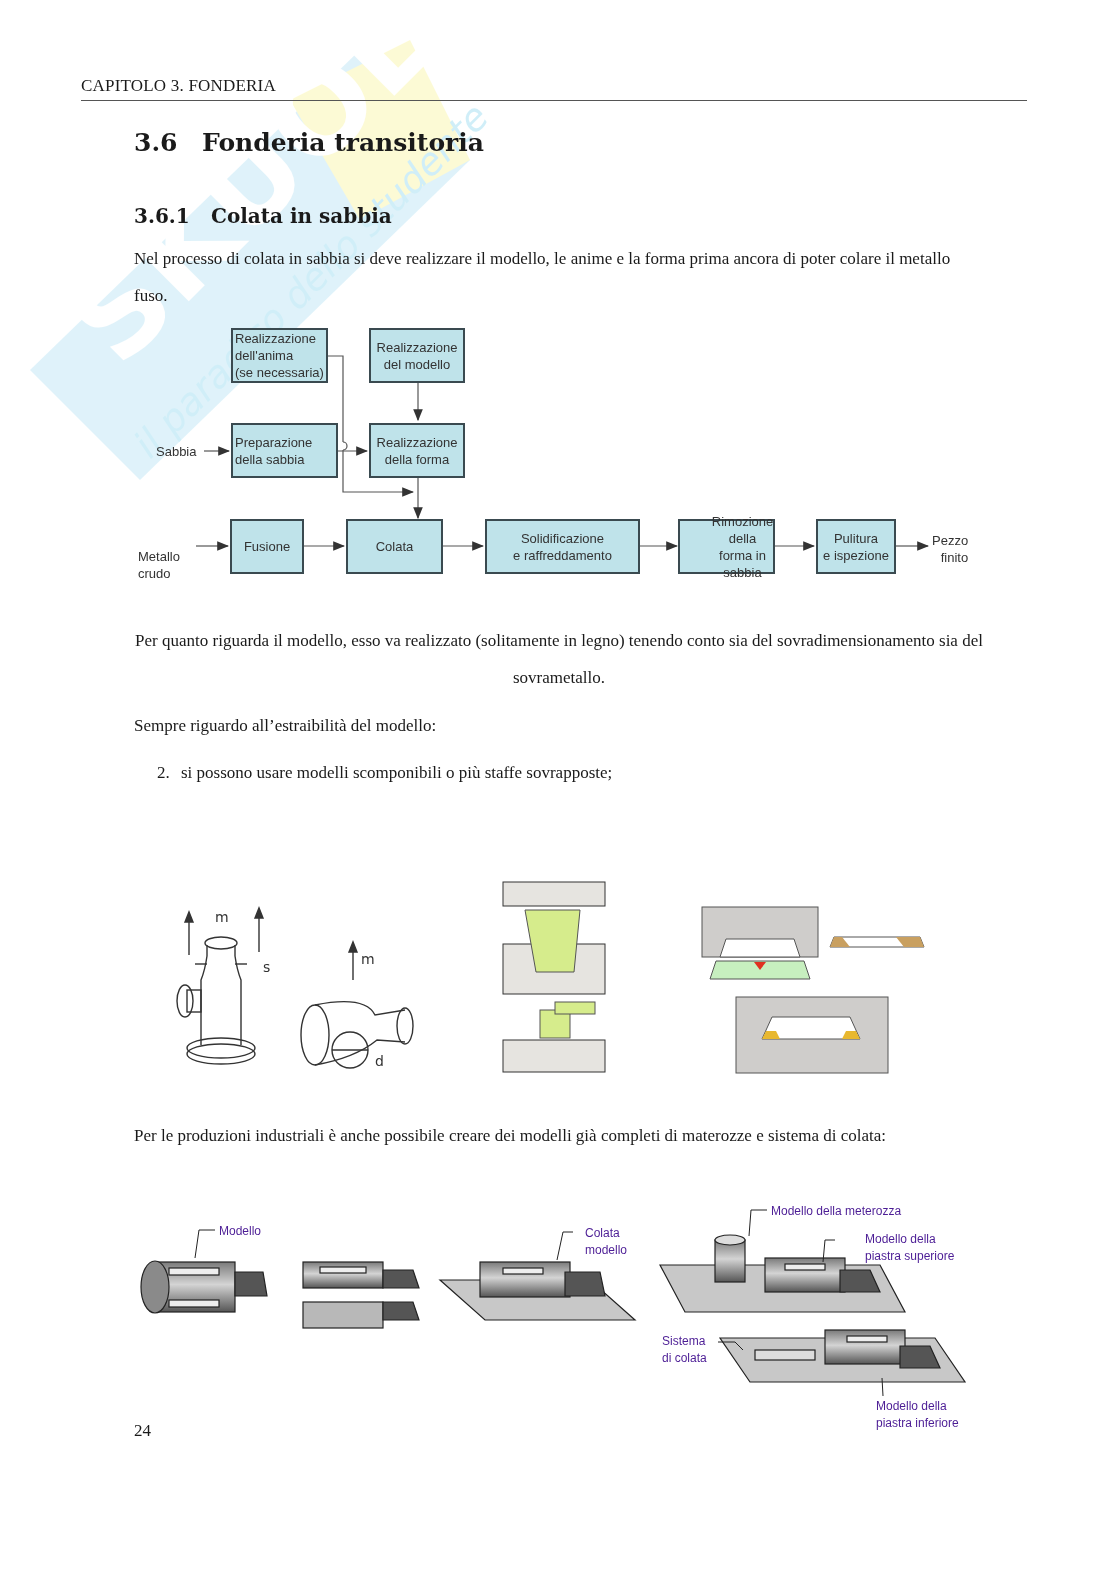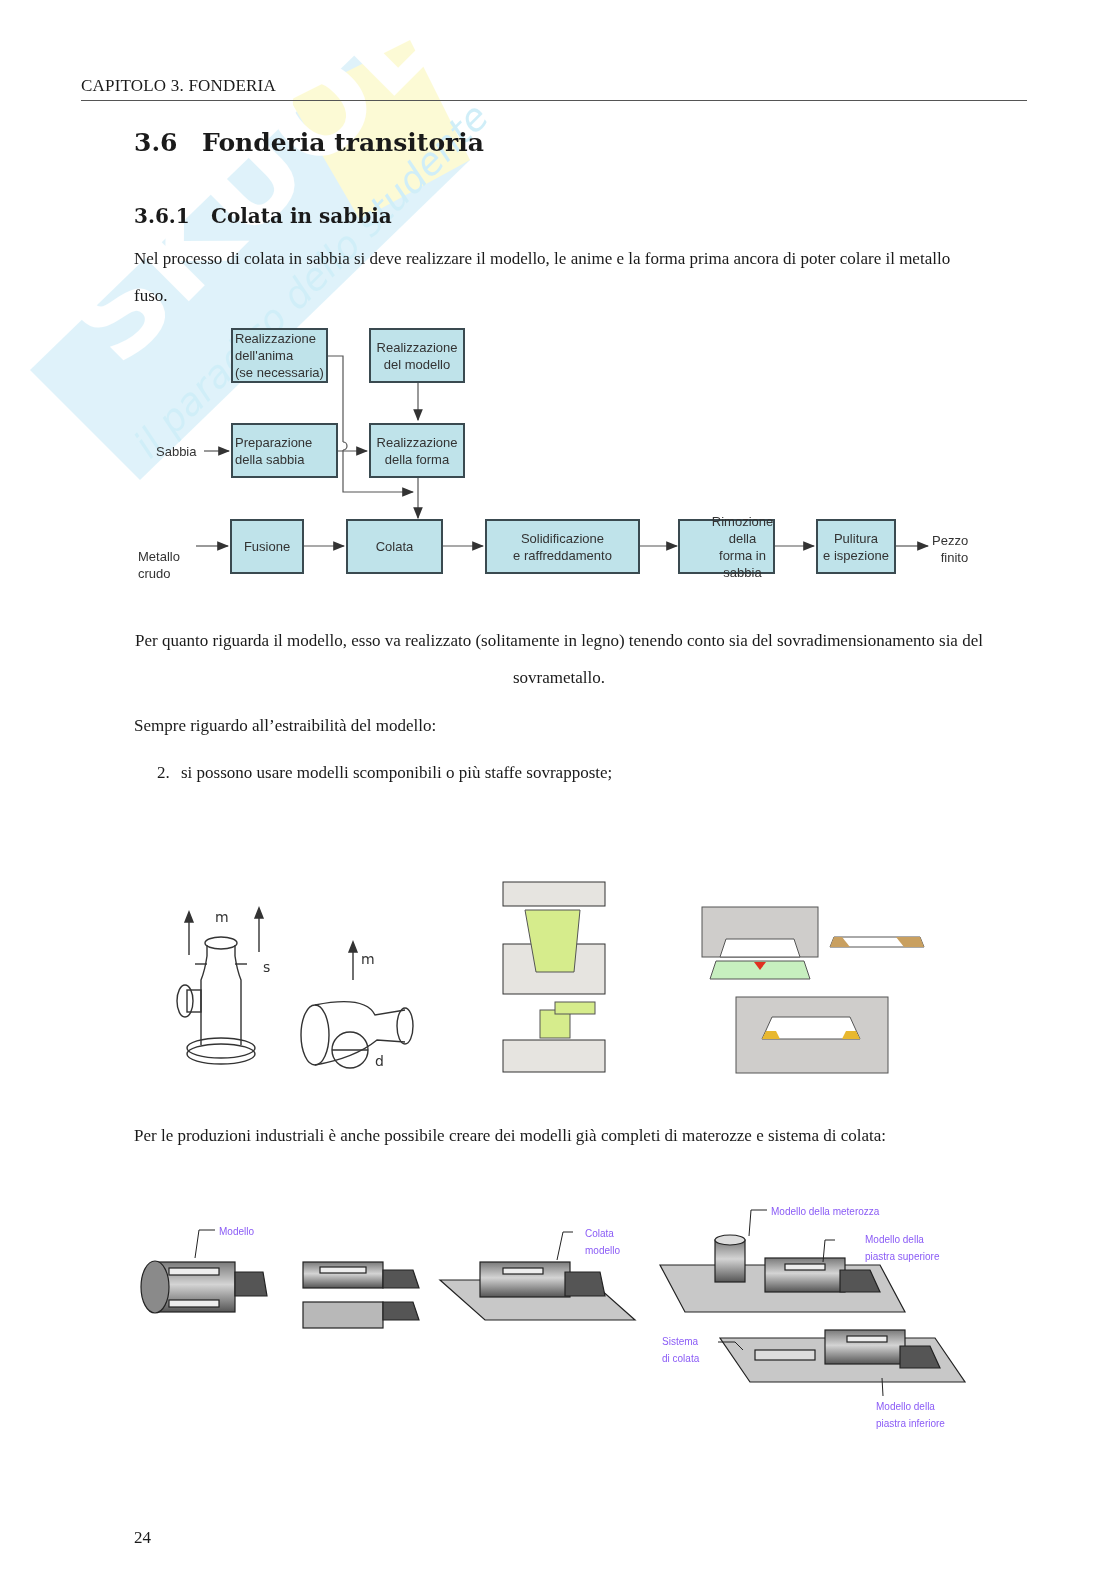--- a/index.html
+++ b/index.html
@@ -14,33 +14,33 @@
     .h2 { left: 134px; top: 204px; font-size: 20px; font-weight: bold; font-family: "DejaVu Serif", serif; }
     .h2 .num { display: inline-block; width: 77px; }
     .para { font-family: "Liberation Serif", serif; font-size: 17px; line-height: 37px; z-index: 1; }
     .p1 { left: 134px; top: 240px; width: 850px; }
     .p2 { left: 134px; top: 622px; width: 850px; text-align: center; }
     .p3 { left: 134px; top: 707px; width: 850px; }
     .p4 { left: 134px; top: 1117px; width: 850px; }
     .list { left: 157px; top: 754px; width: 820px; font-family: "Liberation Serif", serif; font-size: 17px; z-index: 1; }
     .list .li { height: 37px; line-height: 37px; }
     .list .li .n { display: inline-block; width: 24px; }
-    .page-num { left: 134px; top: 1528px; font-size: 17px; font-family: "Liberation Serif", serif; }
+    .page-num { left: 134px; top: 1421px; font-size: 17px; font-family: "Liberation Serif", serif; }
 
     
     .fc { position: absolute; left: 130px; top: 320px; width: 860px; height: 270px; z-index: 1;
           font-family: "Liberation Sans", "DejaVu Sans", sans-serif; font-size: 13px; color: #333; }
     .box { position: absolute; background: #bfe3ea; border: 2px solid #3a4a50; box-sizing: border-box;
            display: flex; align-items: center; justify-content: center; text-align: center; line-height: 17px; }
     .box.left { justify-content: flex-start; text-align: left; padding-left: 2px; }
     .lbl { position: absolute; line-height: 17px; }
     .fc svg { position: absolute; left: 0; top: 0; }
 
     .fig { position: absolute; z-index: 1; }
-    .cap { font-family: "Liberation Sans", "DejaVu Sans", sans-serif; font-size: 10px; color: #8b5cf6; position: absolute; line-height: 17px; }
+    .cap { font-family: "Liberation Sans", "DejaVu Sans", sans-serif; font-size: 12px; color: #4c1d95; position: absolute; line-height: 17px; }
   </style>
 </head>
 <body>
 
 <svg class="watermark" viewBox="0 0 460 480">
   <g opacity="0.28">
     <polygon points="0,330 330,10 440,120 110,440" fill="#8fd3ee"></polygon>
     <polygon points="260,60 380,0 440,120 330,180" fill="#f7ef6a"></polygon>
     <text x="90" y="330" transform="rotate(-45 90 330)" font-family="DejaVu Sans, sans-serif" font-weight="bold" font-size="120" fill="#ffffff">SKUOLA</text>
     <text x="120" y="420" transform="rotate(-45 120 420)" font-family="DejaVu Sans, sans-serif" font-style="italic" font-size="38" fill="#5bc6e8">il paradiso dello studente</text>

